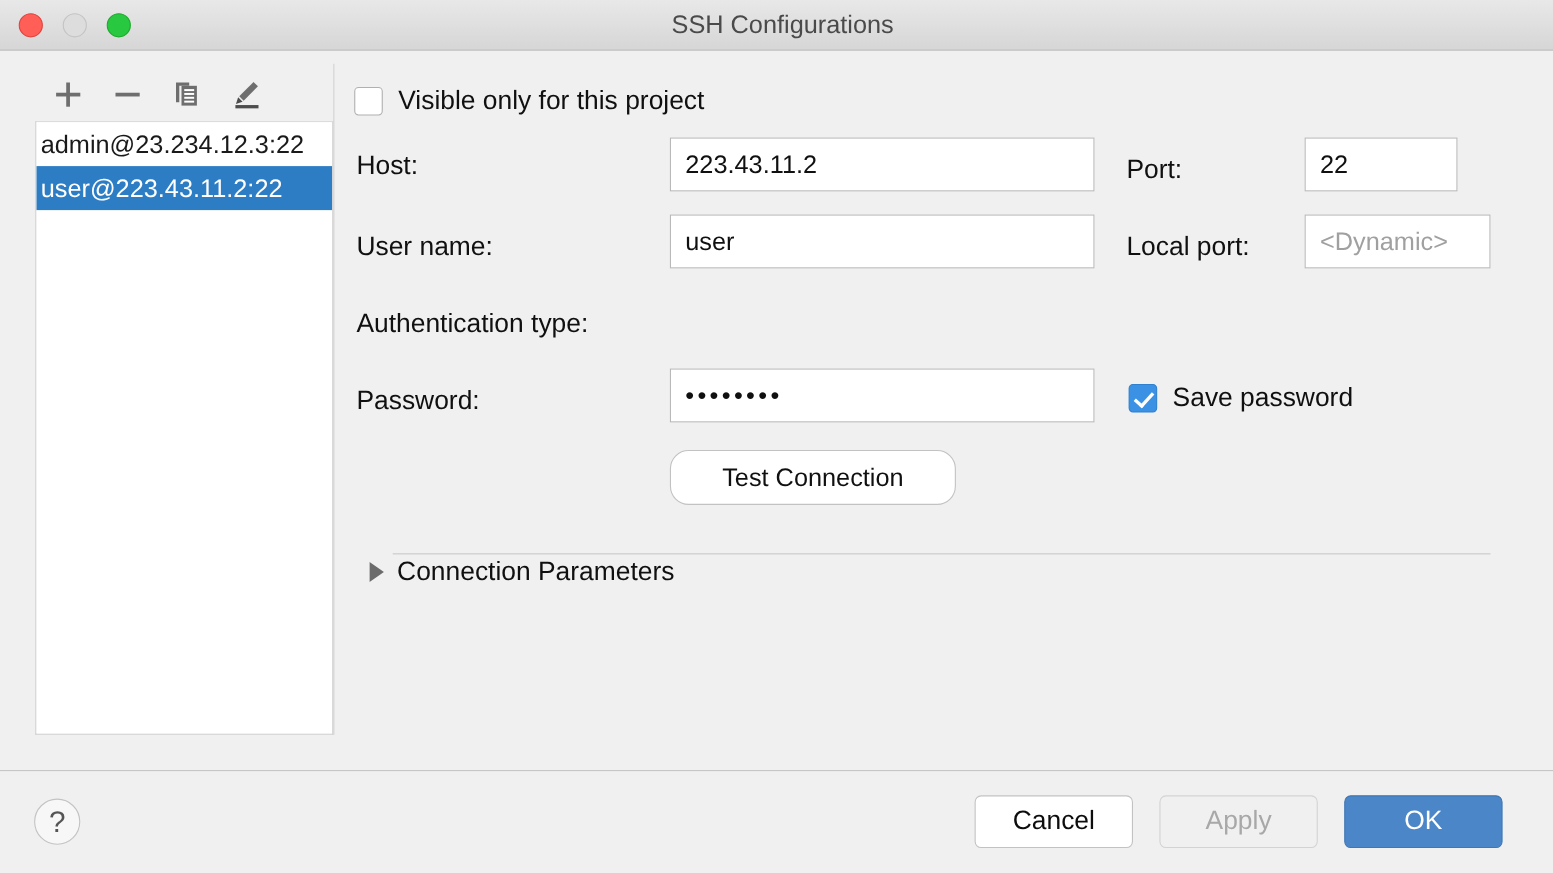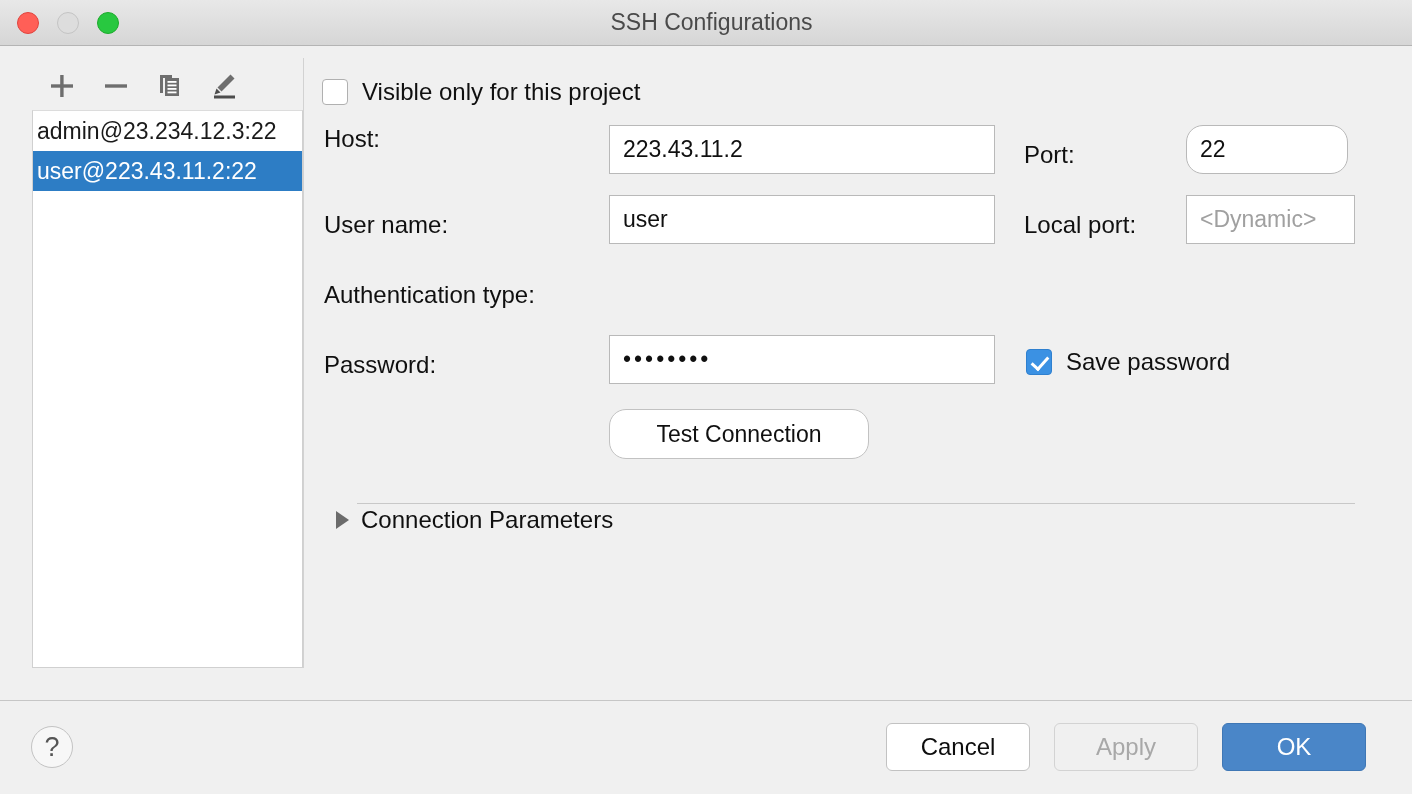--- a/index.html
+++ b/index.html
@@ -333,25 +333,25 @@
 
   <div class="panel-divider"></div>
 
   <div class="form">
 
     <div class="chk-row">
       <div class="checkbox"></div>
       <div class="chk-label">Visible only for this project</div>
     </div>
 
-    <div class="field-label" style="left:2px; top:67px;">Host:</div>
+    <div class="field-label" style="left:2px; top:79px;">Host:</div>
     <div class="input" style="left:287px; top:67px; width:386px; height:49px;">223.43.11.2</div>
 
     <div class="field-label" style="left:702px; top:83px;">Port:</div>
-    <div class="input" style="left:864px; top:67px; width:162px; height:49px;border-radius:17px;">22</div>
+    <div class="input" style="left:864px; top:67px; width:139px; height:49px;">22</div>
 
     <div class="field-label" style="left:2px; top:153px;">User name:</div>
     <div class="input" style="left:287px; top:137px; width:386px; height:49px;">user</div>
 
     <div class="field-label" style="left:702px; top:153px;">Local port:</div>
     <div class="input placeholder" style="left:864px; top:137px; width:169px; height:49px;">&lt;Dynamic&gt;</div>
 
     <div class="field-label" style="left:2px; top:223px;">Authentication type:</div>
 
     <div class="field-label" style="left:2px; top:293px;">Password:</div>

